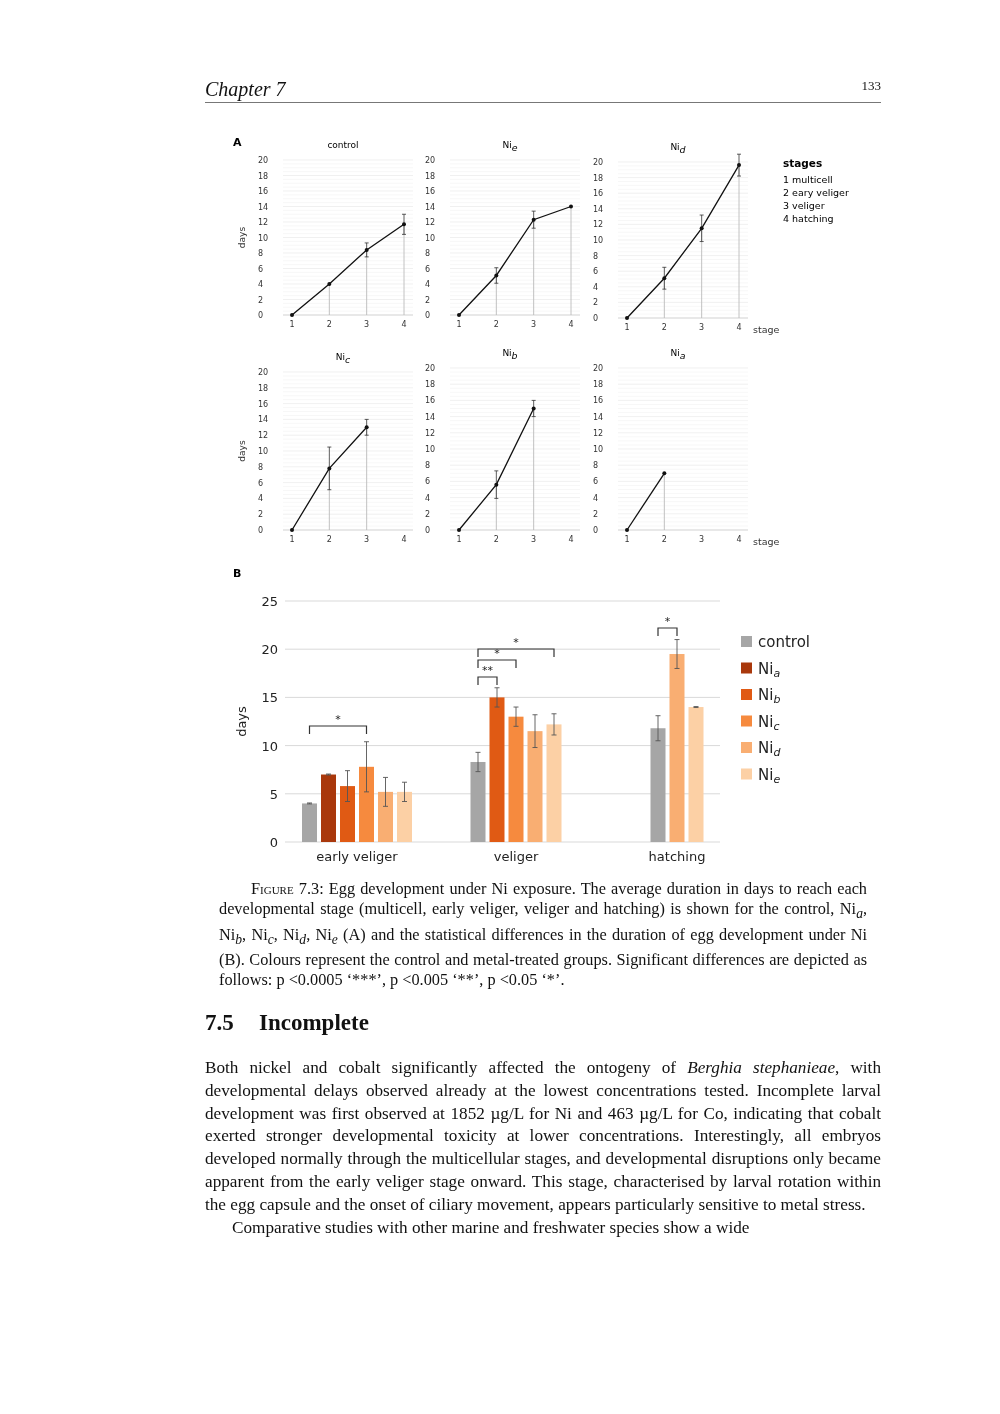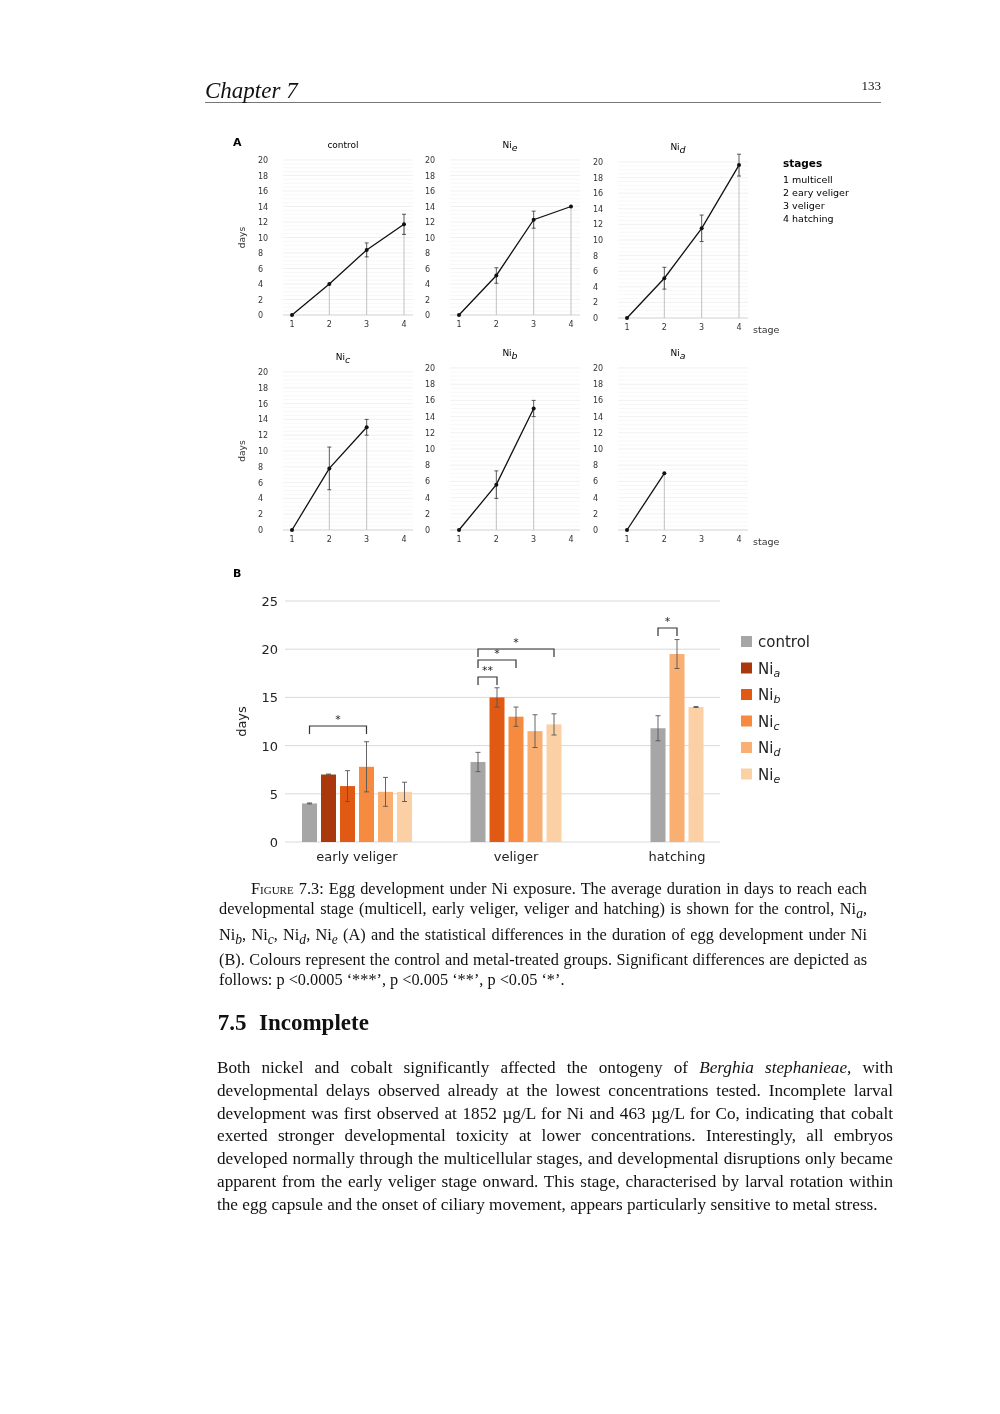--- a/index.html
+++ b/index.html
@@ -1,26 +1,26 @@
 <!DOCTYPE html>
 <html><head>
 <meta charset="utf-8">
 <style>
   html, body { margin:0; padding:0; background:#ffffff; }
   body { width:1000px; height:1414px; position:relative; overflow:hidden; font-family:"Liberation Serif", serif; color:#111; }
   .header { position:absolute; left:205px; top:78px; width:676px; height:24px; border-bottom:1px solid #777; }
-  .header .chap { position:absolute; left:0; top:0; font-style:italic; font-size:23px; }
+  .header .chap { position:absolute; left:0; top:0; font-style:italic; font-size:20px; }
   .header .pg { position:absolute; right:0; top:0; font-size:13px; }
   svg text { font-family:"DejaVu Sans", sans-serif; }
   .fig { position:absolute; left:0; top:0; }
   .caption { position:absolute; left:219px; top:879px; width:648px; font-size:16.3px; line-height:20.2px; text-align:justify; }
   .caption .sc { font-variant:small-caps;margin-left:32px; }
   .sec { position:absolute; left:205px; top:1010px; font-size:23px; font-weight:bold; }
-  .sec .num { display:inline-block; width:54px;text-align:center; }
-  .body { position:absolute; left:217px; top:1057px; width:676px; font-size:17.2px; line-height:22.8px; text-align:justify; }
+  .sec .num { display:inline-block; width:54px; }
+  .body { position:absolute; left:205px; top:1057px; width:676px; font-size:17.2px; line-height:22.8px; text-align:justify; }
   .body p { margin:0; }
   .body p.indent { text-indent:27px; }
 </style>
 </head>
 <body>
 
 <div class="header">
   <span class="chap">Chapter 7</span>
   <span class="pg">133</span>
 </div>
@@ -575,13 +575,14 @@
 <div class="caption">
   <span class="sc">Figure 7.3:</span><span> Egg development under Ni exposure.  The average duration in days to reach each developmental stage (multicell, early veliger, veliger and hatching) is shown for the control, Ni</span><sub><i>a</i></sub><span>, Ni</span><sub><i>b</i></sub><span>, Ni</span><sub><i>c</i></sub><span>, Ni</span><sub><i>d</i></sub><span>, Ni</span><sub><i>e</i></sub><span> (A) and the statistical differences in the duration of egg development under Ni (B). Colours represent the control and metal-treated groups. Significant differences are depicted as follows: p &lt;0.0005 ‘***’, p &lt;0.005 ‘**’, p &lt;0.05 ‘*’.</span>
 </div>
 
 <div class="sec">
   <span class="num">7.5</span><span>Incomplete</span>
 </div>
 
 <div class="body">
   <p><span>Both nickel and cobalt significantly affected the ontogeny of </span><i>Berghia stephanieae</i><span>, with developmental delays observed already at the lowest concentrations tested. Incomplete larval development was first observed at 1852 µg/L for Ni and 463 µg/L for Co, indicating that cobalt exerted stronger developmental toxicity at lower concentrations.  Interestingly, all embryos developed normally through the multicellular stages, and developmental disruptions only became apparent from the early veliger stage onward.  This stage, characterised by larval rotation within the egg capsule and the onset of ciliary movement, appears particularly sensitive to metal stress.</span></p>
+  <p class="indent">Comparative studies with other marine and freshwater species show a wide</p>
 </div>
 
 </body></html>

